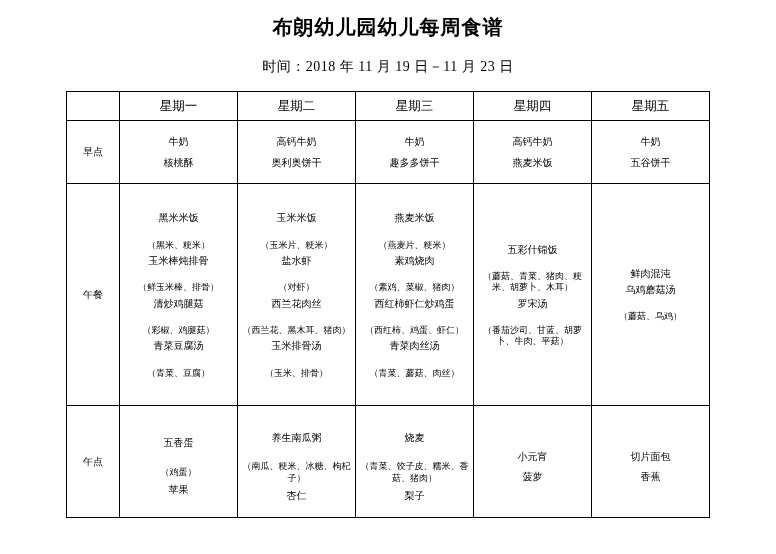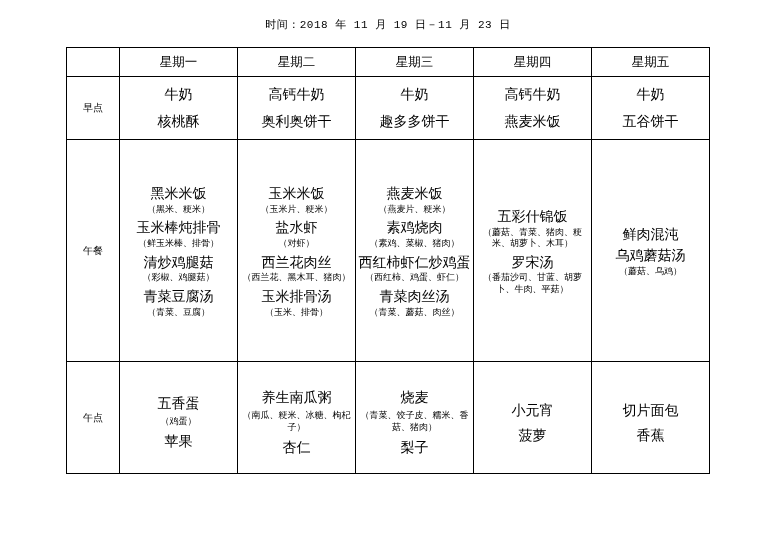--- a/index.html
+++ b/index.html
@@ -23,24 +23,24 @@
   .title {
     text-align: center;
     font-size: 20px;
     font-weight: bold;
     letter-spacing: 1px;
     margin-top: 14px;
     font-family: "DejaVu Sans", sans-serif;
   }
   .subtitle {
     text-align: center;
-    font-size: 11px;
+    font-size: 14px;
     margin-top: 17px;
     letter-spacing: 0.5px;
-    font-family: Liberation Mono, monospace;
+    font-family: Liberation Serif, serif;
   }
   table.menu {
     border-collapse: collapse;
     margin: 15px auto 0 auto;
     width: 644px;
     table-layout: fixed;
   }
   table.menu td, table.menu th {
     border: 1px solid #000000;
     text-align: center;
@@ -62,44 +62,45 @@
     text-align: center;
   }
   .cell-inner {
     display: flex;
     flex-direction: column;
     align-items: center;
     justify-content: center;
     line-height: 1.35;
   }
   .dish {
-    font-size: 14px;
+    font-size: 10px;
     margin: 1px 0;
     white-space: nowrap;
   }
   .ingr {
     font-size: 9px;
     color: #000000;
-    margin: 0 0 2px 0;
+    margin: 14px 0 2px 0;
     line-height: 1.25;
     max-width: 125px;
   }
   tr.breakfast td { height: 56px; }
   tr.lunch td { height: 215px; }
   tr.snack td { height: 105px; }
   tr.lunch .cell-inner { justify-content: flex-start; padding-top: 2px; }
   tr.snack .cell-inner { justify-content: flex-start; padding-top: 10px; }
   tr.breakfast .dish { margin: 4px 0; }
   tr.snack .dish { margin: 3px 0; }
 </style>
 </head>
 <body>
 
 <div class="page">
 
+  <div class="title">布朗幼儿园幼儿每周食谱</div>
   <div class="subtitle">时间：2018 年 11 月 19 日－11 月 23 日</div>
 
   <table class="menu">
     <thead>
       <tr>
         <th class="corner"></th>
         <th>星期一</th>
         <th>星期二</th>
         <th>星期三</th>
         <th>星期四</th>

